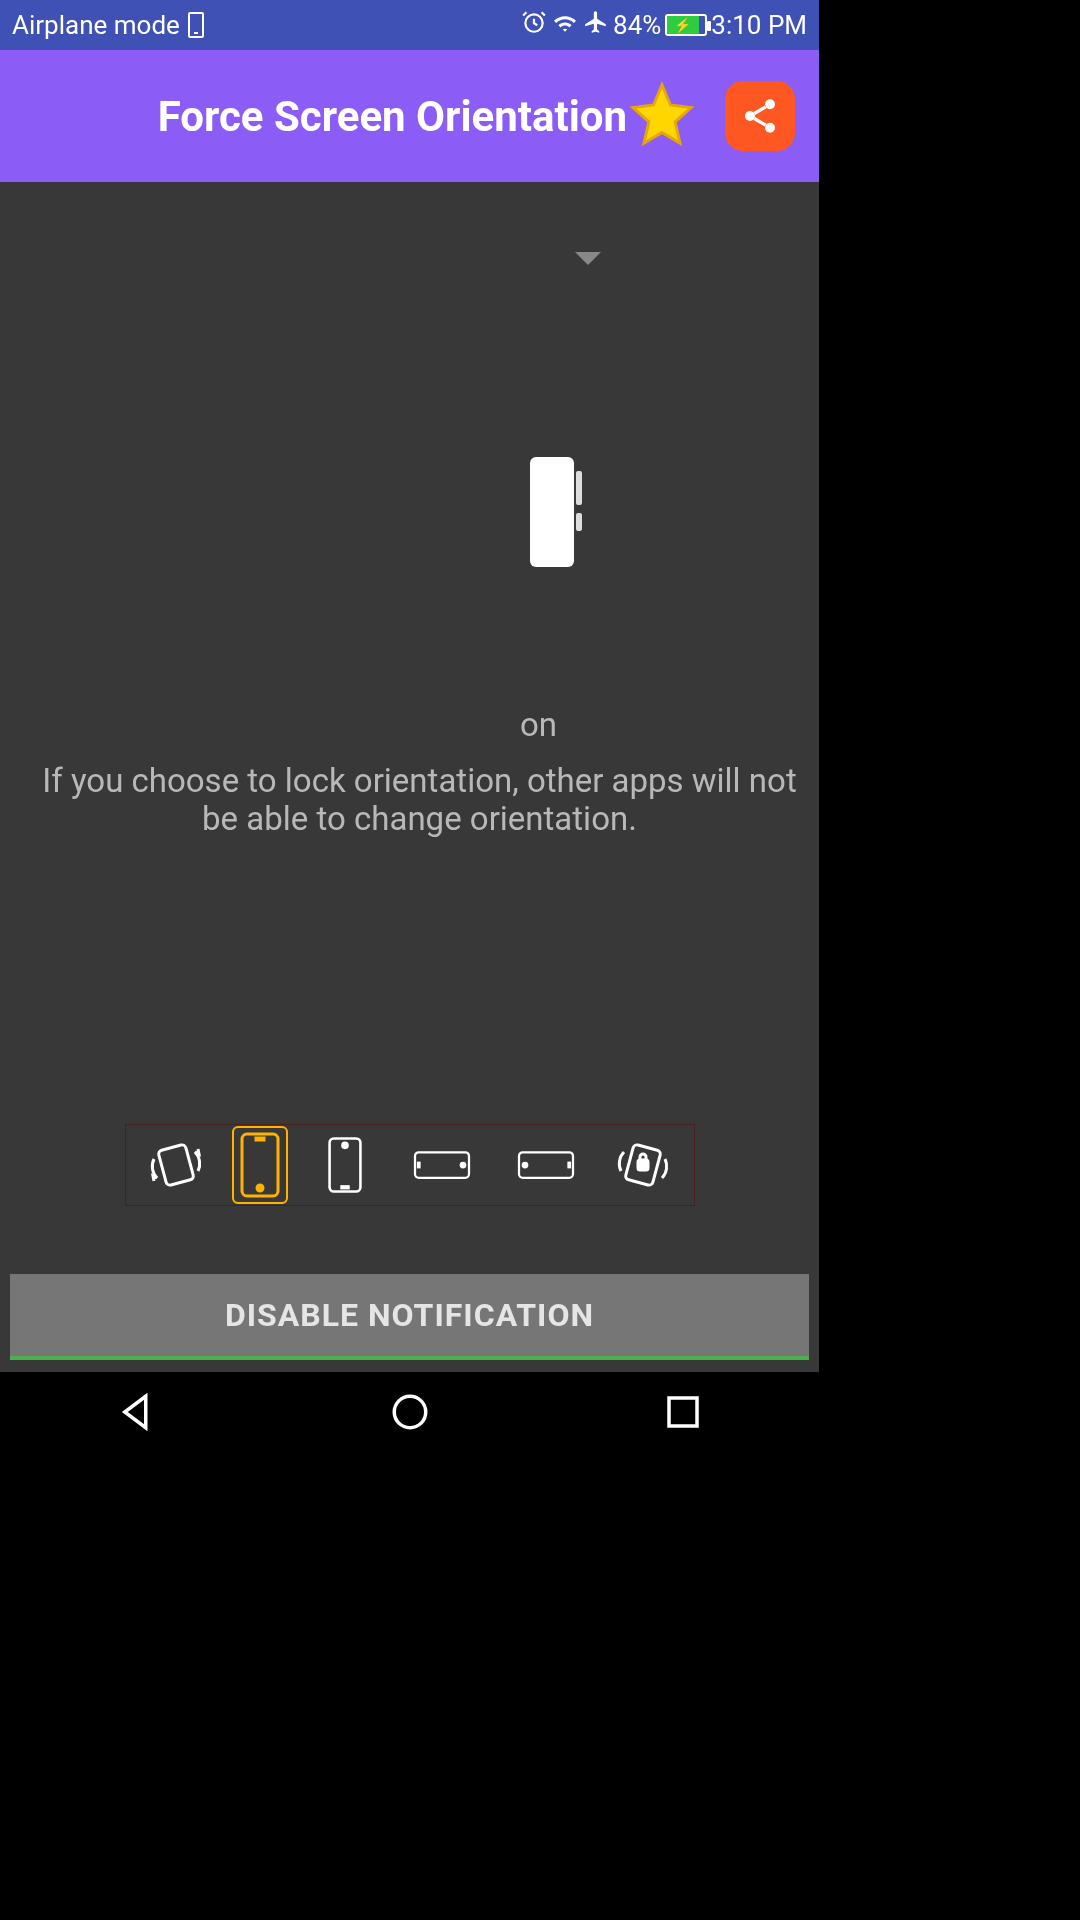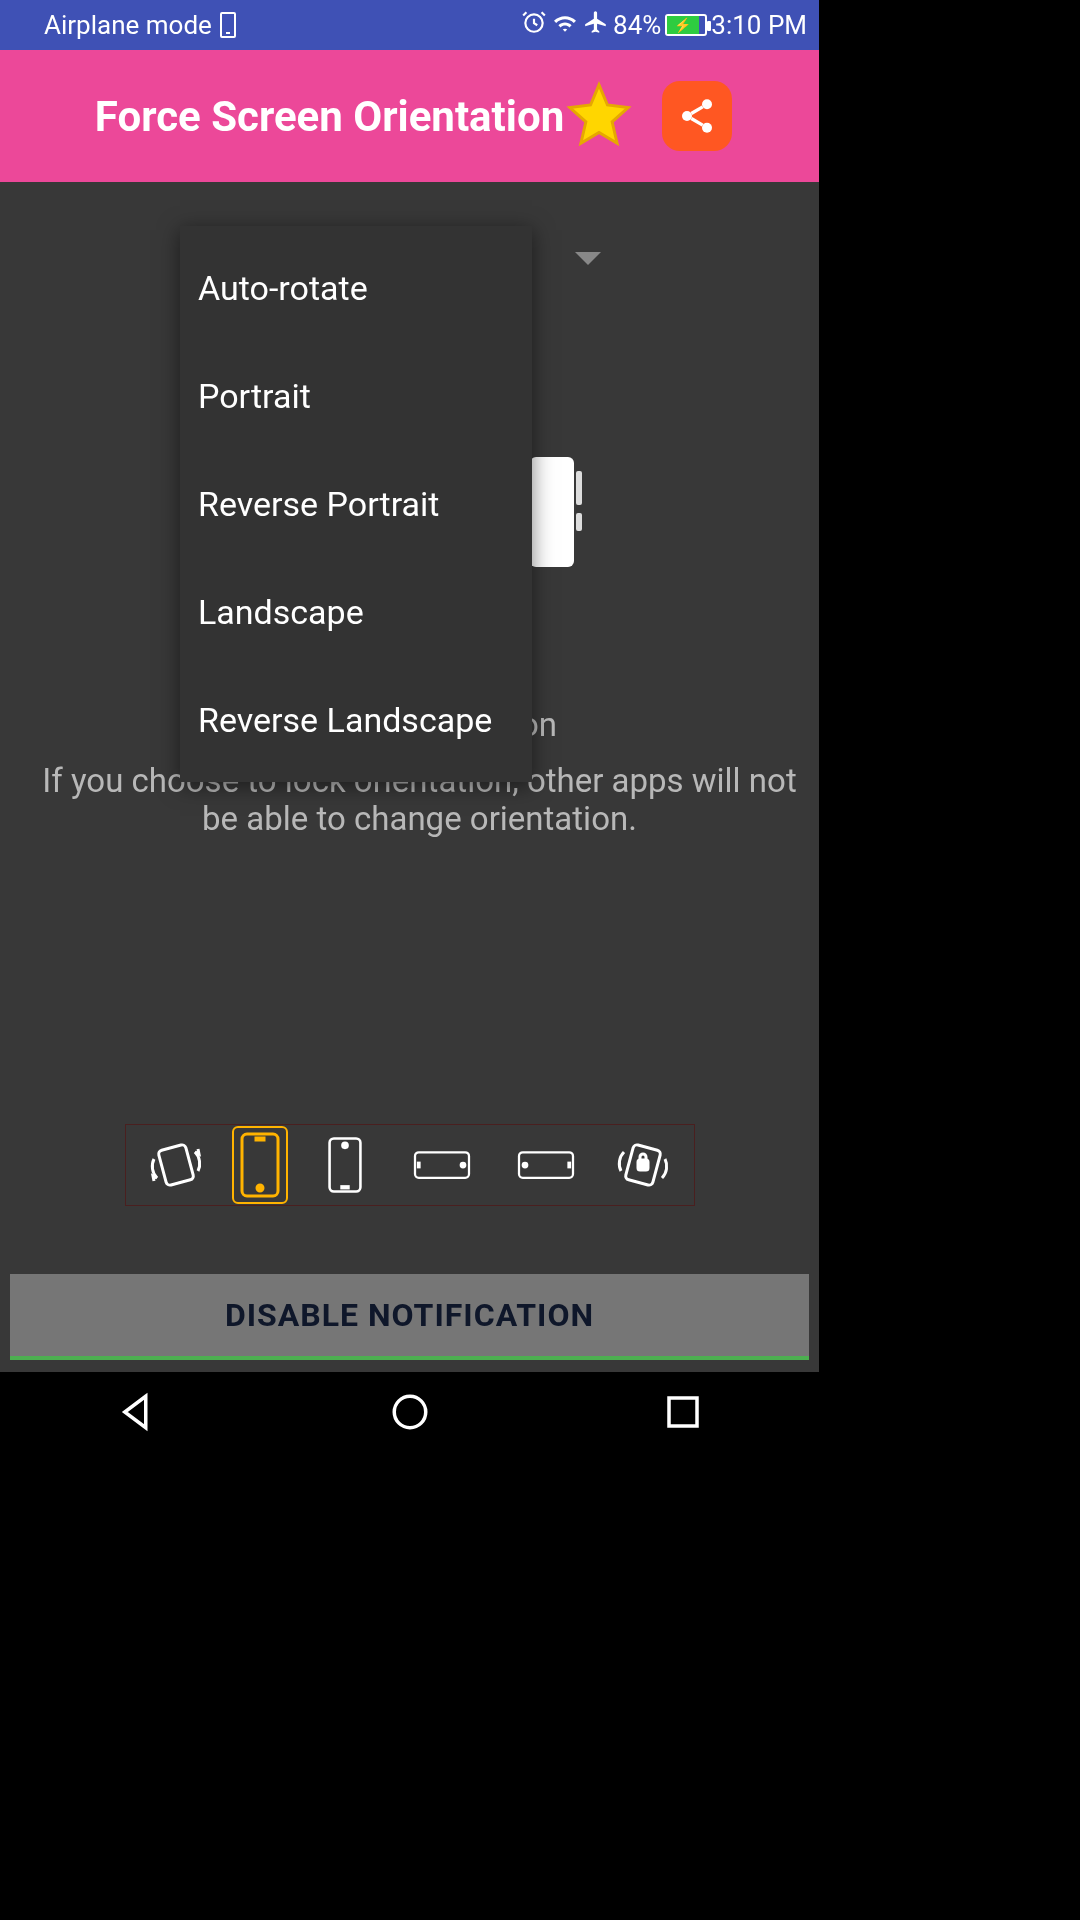--- a/index.html
+++ b/index.html
@@ -1,30 +1,30 @@
 <!DOCTYPE html>
 <html><head>
 <meta charset="utf-8">
 <style>
   * { margin: 0; padding: 0; box-sizing: border-box; }
   html, body { width: 819px; height: 1456px; overflow: hidden; font-family: Roboto, Arial, sans-serif; background: #000; }
   .screen { width: 819px; height: 1456px; background: #3a3a3a; position: relative; }
 
   
   .status-bar { height: 50px; background: #3f51b5; color: #fff; display: flex; align-items: center; justify-content: space-between; padding: 0 12px; font-size: 26px; }
-  .status-left { display: flex; align-items: center; gap: 8px; margin-left: 32px; }
+  .status-left { display: flex; align-items: center; gap: 8px; }
   .status-right { display: flex; align-items: center; gap: 4px; }
   .phone-outline { width: 16px; height: 26px; border: 2px solid #fff; border-radius: 2px; display: inline-block; position: relative; }
   .phone-outline::after { content:""; position:absolute; bottom:2px; left:50%; transform:translateX(-50%); width:4px; height:2px; background:#fff; }
   .battery { width: 42px; height: 22px; border: 2px solid #fff; border-radius: 3px; position: relative; display:flex; align-items:center; }
   .battery::after { content:""; position:absolute; right:-6px; top:5px; width:4px; height:10px; background:#fff; border-radius:1px; }
   .battery-fill { background:#2ecc40; height:100%; width:84%; display:flex; align-items:center; justify-content:center; font-size:14px; color:#fff; }
 
   
-  .app-bar { height: 132px; background: #ec4899; display: flex; align-items: center; justify-content: center; padding: 0 24px 0 32px; }
+  .app-bar { height: 132px; background: #8b5cf6; display: flex; align-items: center; justify-content: flex-end; padding: 0 24px 0 32px; }
   .app-title { color: #fff; font-size: 42px; font-weight: 700; }
   .app-actions { display: flex; gap: 28px; align-items: center; }
   .star-icon svg { width: 70px; height: 70px; }
   .share-btn { width: 70px; height: 70px; background: #ff5722; border-radius: 18px; display:flex; align-items:center; justify-content:center; }
 
   
   .main { position: relative; height: calc(1456px - 50px - 132px - 84px); background: #383838; padding: 0 10px 10px 10px; }
   .chevron { position:absolute; top:70px; left:575px; width:0; height:0; border-left:13px solid transparent; border-right:13px solid transparent; border-top:13px solid #888; }
 
   .device-partial { position:absolute; left:530px; top:275px; width:44px; height:110px; background:#fff; border-radius:6px; }
@@ -38,21 +38,21 @@
 
   
   .orient-row { position:absolute; top:942px; left:50%; transform:translateX(-50%); width:570px; height:82px; border:1px solid #4a1f1f; display:flex; align-items:center; justify-content:space-around; padding:0 6px; }
   .oi { width:64px; height:64px; display:flex; align-items:center; justify-content:center; }
   .oi svg { width:60px; height:60px; }
   .oi.portrait-sel svg rect { stroke:#ffb300; }
   .oi.portrait-sel { border:2px solid #ffb300; border-radius:6px; padding:2px; width:56px; height:78px; }
   .oi.portrait-sel svg { width:44px; height:70px; }
 
   
-  .disable-btn { position:absolute; bottom:12px; left:10px; right:10px; height:86px; background:#767676; color:#0f172a; font-size:32px; font-weight:700; letter-spacing:1px; display:flex; align-items:center; justify-content:center; border-bottom:4px solid #4caf50; }
+  .disable-btn { position:absolute; bottom:12px; left:10px; right:10px; height:86px; background:#767676; color:#e5e5e5; font-size:32px; font-weight:700; letter-spacing:1px; display:flex; align-items:center; justify-content:center; border-bottom:4px solid #4caf50; }
 
   
   .dropdown { position:absolute; top:44px; left:180px; width:352px; background:#333; box-shadow:0 4px 20px rgba(0,0,0,.5); z-index:10; padding:8px 0; }
   .drop-item { height:108px; display:flex; align-items:center; padding-left:18px; color:#fff; font-size:34px; }
 
   
   .nav-bar { position:absolute; bottom:0; left:0; right:0; height:84px; background:#000; display:flex; align-items:center; justify-content:space-around; }
   .nav-btn svg { width:42px; height:42px; stroke:#fff; fill:none; stroke-width:2; }
 </style>
 </head>
@@ -164,27 +164,20 @@
             <path d="M8 36c-3-6-2-14 3-19"></path>
             <path d="M52 24c3 6 2 14-3 19"></path>
             <rect x="25" y="25" width="10" height="10" rx="2" fill="#fff"></rect>
             <path d="M27 25v-3a3 3 0 0 1 6 0v3"></path>
           </svg>
       </div>
     </div>
 
     <div class="disable-btn">DISABLE NOTIFICATION</div>
 
-    <div class="dropdown">
-      <div class="drop-item">Auto-rotate</div>
-      <div class="drop-item">Portrait</div>
-      <div class="drop-item">Reverse Portrait</div>
-      <div class="drop-item">Landscape</div>
-      <div class="drop-item">Reverse Landscape</div>
-    </div>
 
   </div>
 
   <div class="nav-bar">
     <span class="nav-btn">
       <svg viewBox="0 0 24 24">
           <path d="M17 3 5 12l12 9V3z"></path>
         </svg>
     </span>
     <span class="nav-btn">

